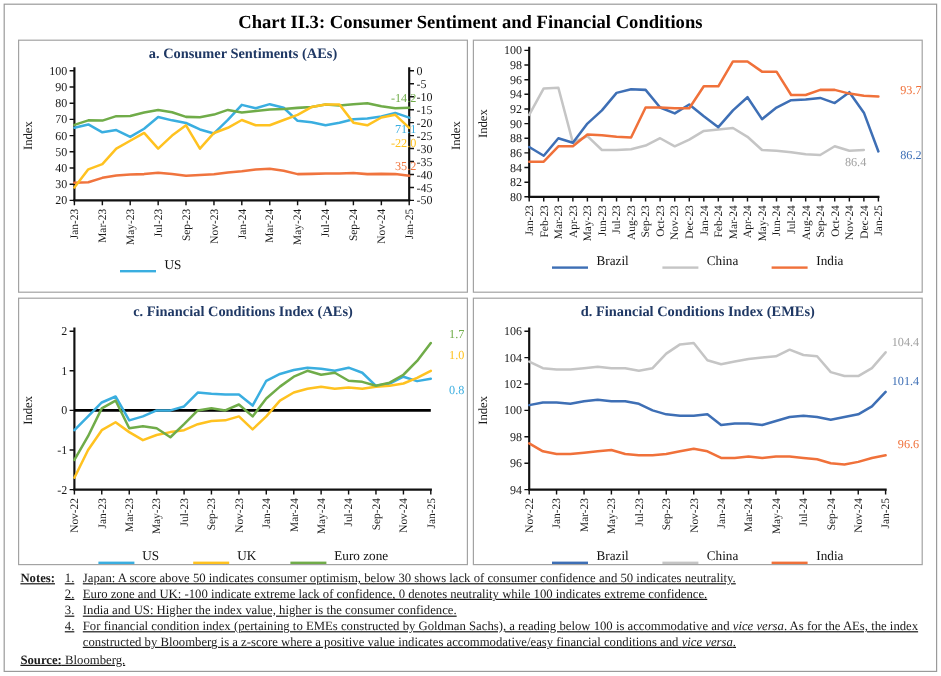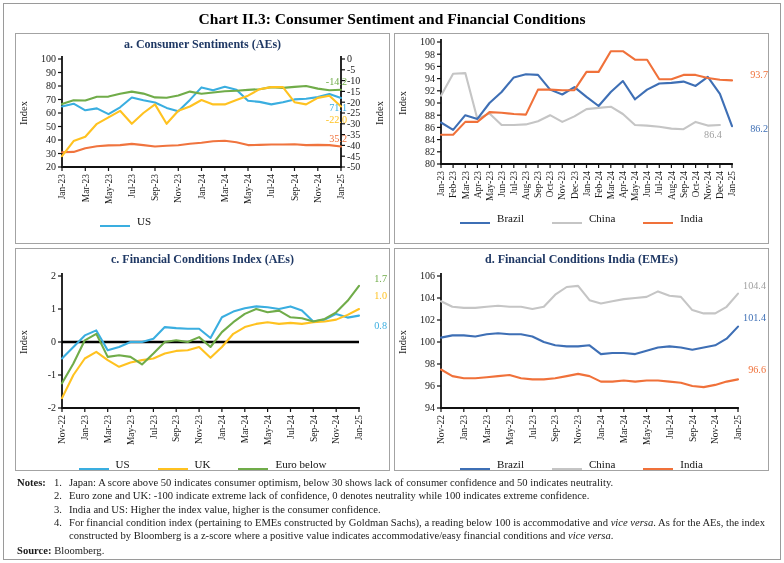--- a/index.html
+++ b/index.html
@@ -10,21 +10,21 @@
   .main-title{text-align:center;font-weight:bold;font-size:15.5px;color:#000000;padding:3px 0 5px;}
   .grid{display:grid;grid-template-columns:1fr 1fr;gap:4px;}
   .panel{border:1px solid #a3a3a3;background:#fff;box-sizing:border-box;padding-top:2px;overflow:hidden;}
   .panel-title{text-align:center;font-weight:bold;font-size:12px;color:#1f3864;height:17px;line-height:17px;}
   svg{display:block;margin:0 auto;}
   .legend{display:flex;justify-content:center;align-items:center;font-size:11px;color:#111;height:16px;}
   .legend.two-col{flex-wrap:wrap;justify-content:flex-start;padding-left:84px;height:32px;}
   .legend.two-col .leg-item{width:150px;box-sizing:border-box;padding:0;}
   .leg-item{display:flex;align-items:flex-end;height:16px;padding:0 14px;white-space:nowrap;}
   .swatch{display:inline-block;width:30px;height:0;border-top:2.6px solid #000;margin-right:7px;}
-  .notes{font-size:10.6px;line-height:1.26;padding:5px 2px 0;}
+  .notes{font-size:10.6px;line-height:1.26;padding:5px 2px 0;text-decoration:underline;}
   .notes-grid{display:grid;grid-template-columns:37px 15px 1fr;}
   .nbold{font-weight:bold;}
   .src-row{margin-top:1px;}
 </style>
 </head>
 <body>
 
 <div class="frame">
   <div class="main-title">Chart II.3: Consumer Sentiment and Financial Conditions</div>
 
@@ -277,27 +277,27 @@
           <span class="leg-item">
             <span class="swatch" style="border-top-color: rgb(58, 174, 224);"></span>
             <span>US</span>
           </span>
           <span class="leg-item">
             <span class="swatch" style="border-top-color: rgb(255, 194, 32);"></span>
             <span>UK</span>
           </span>
           <span class="leg-item">
             <span class="swatch" style="border-top-color: rgb(112, 172, 73);"></span>
-            <span>Euro below</span>
+            <span>Euro zone</span>
           </span>
         </div>
     </div>
 
     <div class="panel">
-      <div class="panel-title">d. Financial Conditions India (EMEs)</div>
+      <div class="panel-title">d. Financial Conditions Index (EMEs)</div>
       <svg viewBox="0 0 373 186" width="373" height="186">
           <line x1="46" y1="5" x2="46" y2="140" stroke="#111" stroke-width="1.8"></line>
           <line x1="45.1" y1="140" x2="343.9" y2="140" stroke="#111" stroke-width="1.8"></line>
           <line x1="42" y1="140" x2="46" y2="140" stroke="#111" stroke-width="1.2"></line>
           <text x="40" y="143.4" text-anchor="end" font-size="10" fill="#1a1a1a">94</text>
           <line x1="42" y1="118" x2="46" y2="118" stroke="#111" stroke-width="1.2"></line>
           <text x="40" y="121.4" text-anchor="end" font-size="10" fill="#1a1a1a">96</text>
           <line x1="42" y1="96" x2="46" y2="96" stroke="#111" stroke-width="1.2"></line>
           <text x="40" y="99.4" text-anchor="end" font-size="10" fill="#1a1a1a">98</text>
           <line x1="42" y1="74" x2="46" y2="74" stroke="#111" stroke-width="1.2"></line>

